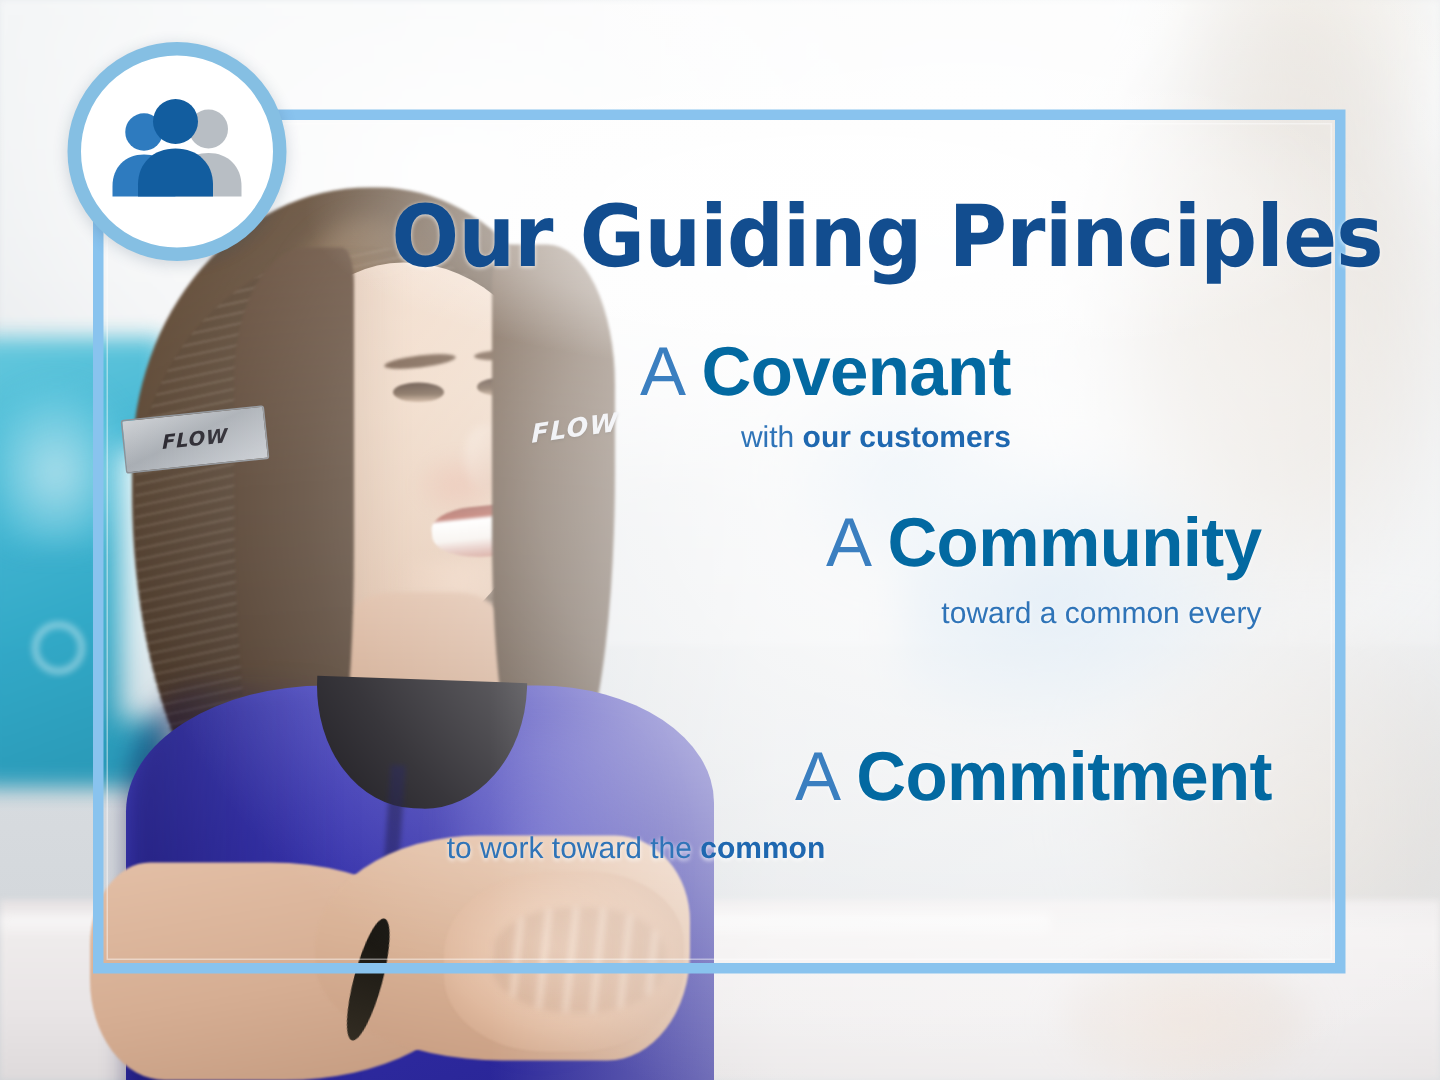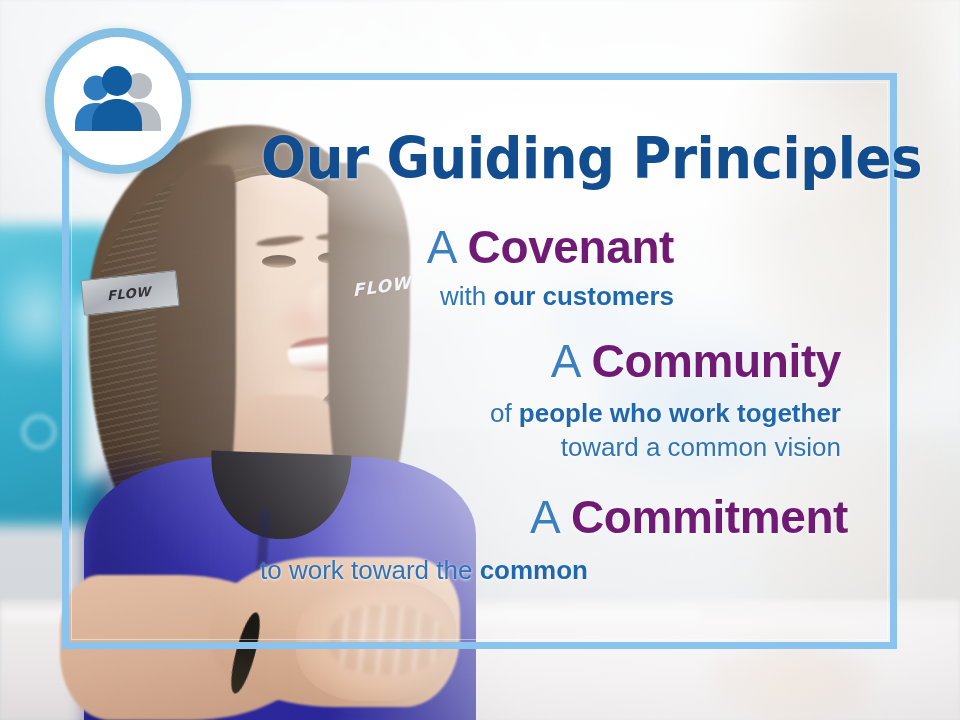--- a/index.html
+++ b/index.html
@@ -370,27 +370,27 @@
     font-family: "Liberation Sans", sans-serif;
     font-size: 46px;
     line-height: 1.04;
     color: #3b7fc0;
     font-weight: 400;
     white-space: nowrap;
     text-shadow: 0 1px 3px rgba(255,255,255,.8);
   }
   .p-head b {
     font-weight: 700;
-    color: #701a75;
+    color: #0369a1;
     letter-spacing: -.4px;
   }
 
   .p-body {
     font-family: "Liberation Sans", sans-serif;
-    font-size: 26px;
+    font-size: 20px;
     line-height: 1.32;
     color: #2f74b8;
     font-weight: 400;
     margin-top: 7px;
     text-shadow: 0 1px 3px rgba(255,255,255,.85);
   }
   .p-body b { font-weight: 700; color: #1f68b0; }
 
   
   #principle-1 { left: 0; top: 188px; width: 674px; }
@@ -492,24 +492,21 @@
         </div>
       </div>
     </div>
 
     <div class="principle" id="principle-2">
       <div class="p-head">
         <span>A </span><b>Community</b>
       </div>
       <div class="p-body">
         <div>
-          <span>of </span><b>people who work together</b>
-        </div>
-        <div>
-          <span>toward a common vision</span>
+          <span>toward a common every</span>
         </div>
       </div>
     </div>
 
     <div class="principle" id="principle-3">
       <div class="p-head">
         <span>A </span><b>Commitment</b>
       </div>
       <div class="p-body">
         <div>

